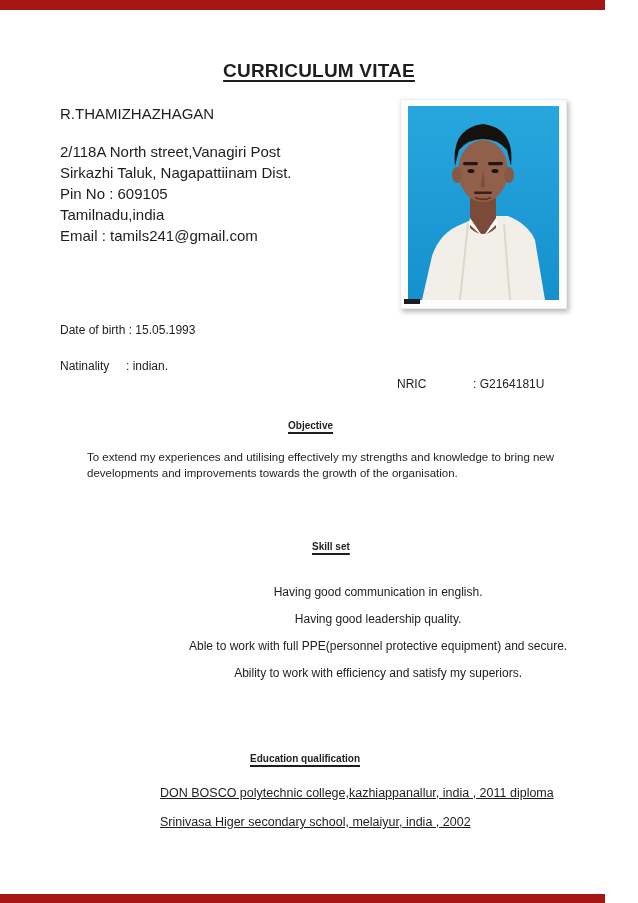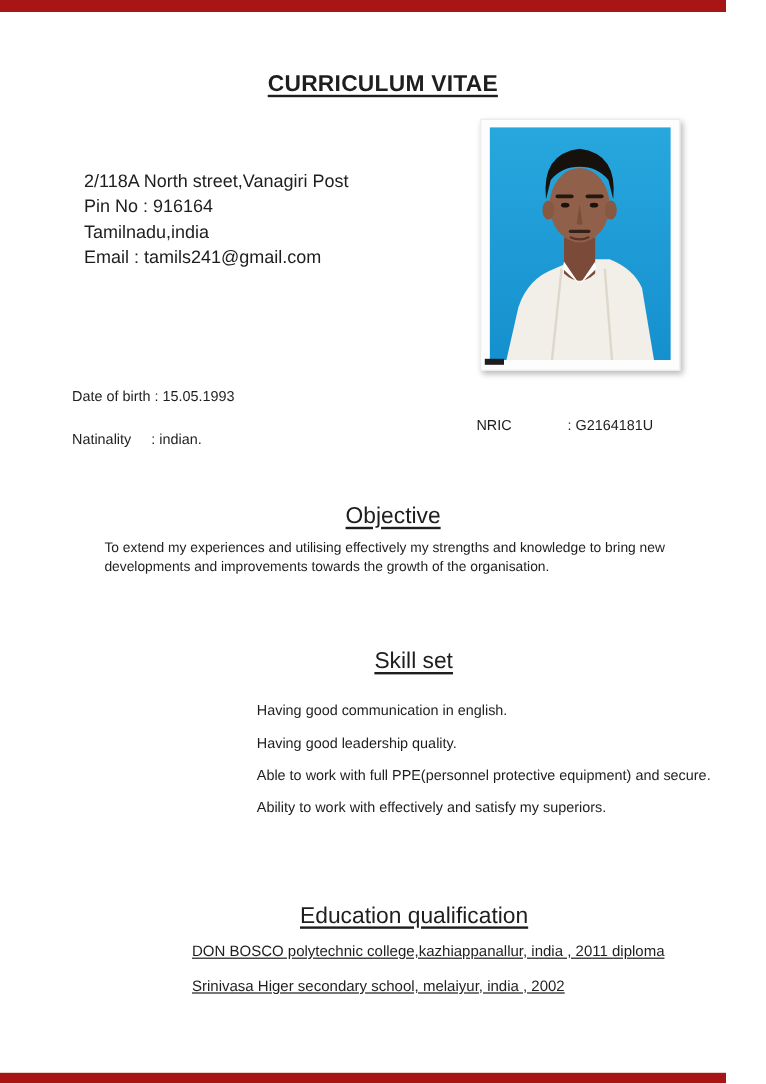--- a/index.html
+++ b/index.html
@@ -19,68 +19,70 @@
     position:absolute;top:60px;left:0;width:638px;
     text-align:center;font-size:19px;font-weight:bold;letter-spacing:.2px;
   }
   .doc-title span{
     text-decoration:underline;
     text-decoration-thickness:2px;
     text-underline-offset:3px;
   }
 
   .name{position:absolute;left:60px;top:105px;font-size:15px;}
-  .address{position:absolute;left:60px;top:141px;font-size:15px;line-height:21px;margin-left:10px;}
+  .address{position:absolute;left:60px;top:141px;font-size:15px;line-height:21px;}
 
   .photo{
     position:absolute;left:400px;top:99px;width:167px;height:210px;
     background:#fdfdfd;border:1px solid #ececec;box-sizing:border-box;
     box-shadow:2px 3px 5px rgba(0,0,0,.28);
   }
   .photo-blue{position:absolute;left:7px;top:6px;width:151px;height:194px;}
   .photo-blue svg{display:block;width:100%;height:100%;}
   .photo-mark{position:absolute;left:3px;bottom:4px;width:16px;height:5px;background:#1d1d1d;}
 
   .detail{position:absolute;font-size:12px;white-space:pre;}
   .detail.dob{left:60px;top:323px;}
   .detail.passport{left:397px;top:323px;}
   .detail.natl{left:60px;top:359px;}
-  .detail.nric{left:397px;top:347px;}
+  .detail.nric{left:397px;top:377px;}
 
   .sec-h{
-    position:absolute;font-size:19px;font-weight:normal;
+    position:absolute;font-size:10px;font-weight:bold;
     text-decoration:underline;text-decoration-thickness:1.5px;text-underline-offset:3px;
   }
   .obj-h{left:288px;top:420px;}
   .obj-p{
     position:absolute;left:59px;top:450px;width:508px;
     font-size:11.5px;line-height:15.5px;margin-left:28px;
   }
   .skill-h{left:312px;top:541px;}
-  .skills{position:absolute;left:214px;top:585px;font-size:12px;}
+  .skills{position:absolute;left:189px;top:585px;font-size:12px;text-align:center;}
   .skills div{line-height:14px;margin-bottom:13px;}
   .edu-h{left:250px;top:753px;}
   .edu{position:absolute;left:160px;top:786px;font-size:12.5px;text-decoration:underline;}
   .edu div{line-height:15px;margin-bottom:14px;}
 </style>
 </head>
 <body>
 
 <div class="page" style="--edge-color: #a81515; color: rgb(30, 30, 30);">
 
   <div class="edge edge-top"></div>
 
   <div class="doc-title">
     <span>CURRICULUM VITAE</span>
   </div>
 
+  <div class="name">R.THAMIZHAZHAGAN</div>
 
   <div class="address">
     <div>2/118A North street,Vanagiri Post</div>
-    <div>Pin No : 916164</div>
+    <div>Sirkazhi Taluk, Nagapattiinam Dist.</div>
+    <div>Pin No : 609105</div>
     <div>Tamilnadu,india</div>
     <div>Email : tamils241@gmail.com</div>
   </div>
 
   <div class="photo">
     <div class="photo-blue">
       <svg viewBox="0 0 151 194" preserveAspectRatio="none">
         <defs>
           <linearGradient id="bgGrad" x1="0" y1="0" x2="0" y2="1">
             <stop offset="0" stop-color="#28a7de"></stop>
@@ -123,21 +125,21 @@
   <div class="detail nric">NRIC              : G2164181U</div>
 
   <div class="sec-h obj-h">Objective</div>
   <div class="obj-p">To extend my experiences and utilising effectively my strengths and knowledge to bring new developments and improvements towards the growth of the organisation.</div>
 
   <div class="sec-h skill-h">Skill set</div>
   <div class="skills">
     <div>Having good communication in english.</div>
     <div>Having good leadership quality.</div>
     <div>Able to work with full PPE(personnel protective equipment) and secure.</div>
-    <div>Ability to work with effectively and satisfy my superiors.</div>
+    <div>Ability to work with efficiency and satisfy my superiors.</div>
   </div>
 
   <div class="sec-h edu-h">Education qualification</div>
   <div class="edu">
     <div>DON BOSCO polytechnic college,kazhiappanallur, india , 2011 diploma</div>
     <div>Srinivasa Higer secondary school, melaiyur, india , 2002</div>
   </div>
 
   <div class="edge edge-bottom"></div>
 </div>

